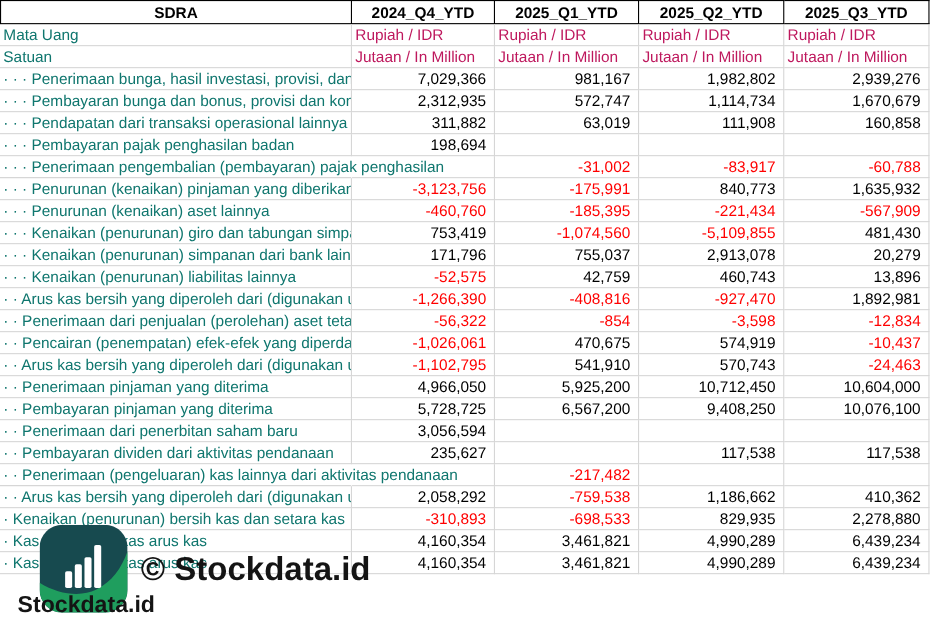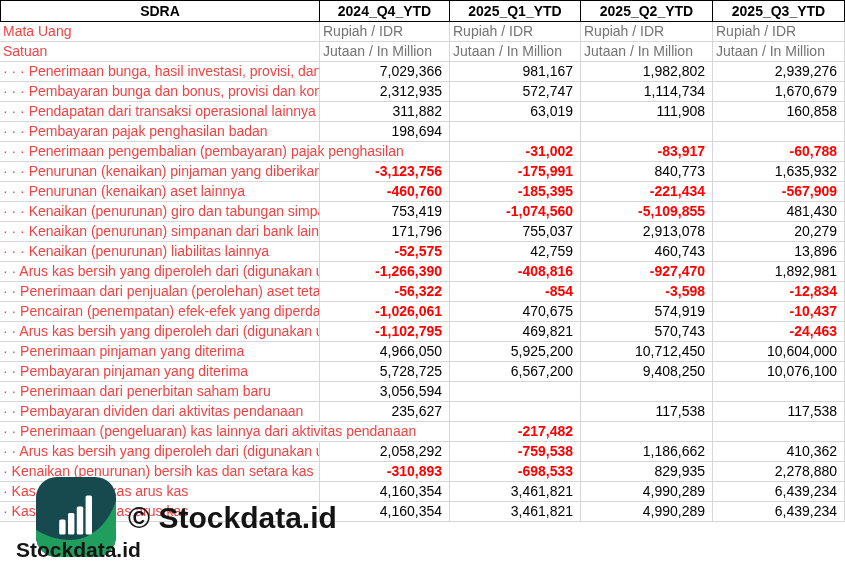--- a/index.html
+++ b/index.html
@@ -40,33 +40,33 @@
     border-top: 1px solid #000;
     border-bottom: 1px solid #000;
     border-right: 1px solid #000;
     height: 20px;
   }
   th.head:first-child { border-left: 1px solid #000; }
 
   td.label {
     text-align: left;
     padding-left: 3px;
-    color: #ef4444;
+    color: #0f766e;
   }
   td.meta {
     text-align: left;
     padding-left: 3px;
-    color: #737373;
+    color: #be185d;
   }
   td.val {
     text-align: right;
     padding-right: 7px;
     color: #000;
   }
-  td.val.neg { color: #ff0000; font-weight: bold; }
+  td.val.neg { color: #ff0000; }
 
   tr.overflow td.label {
     overflow: visible;
     border-right-color: transparent;
     position: relative;
     z-index: 2;
   }
 
   
   .wm-logo {
@@ -217,21 +217,21 @@
         <tr>
           <td class="label">· · Pencairan (penempatan) efek-efek yang diperdag</td>
           <td class="val neg">-1,026,061</td>
           <td class="val">470,675</td>
           <td class="val">574,919</td>
           <td class="val neg">-10,437</td>
         </tr>
         <tr>
           <td class="label">· · Arus kas bersih yang diperoleh dari (digunakan un</td>
           <td class="val neg">-1,102,795</td>
-          <td class="val">469,821</td>
+          <td class="val">541,910</td>
           <td class="val">570,743</td>
           <td class="val neg">-24,463</td>
         </tr>
         <tr>
           <td class="label">· · Penerimaan pinjaman yang diterima</td>
           <td class="val">4,966,050</td>
           <td class="val">5,925,200</td>
           <td class="val">10,712,450</td>
           <td class="val">10,604,000</td>
         </tr>

